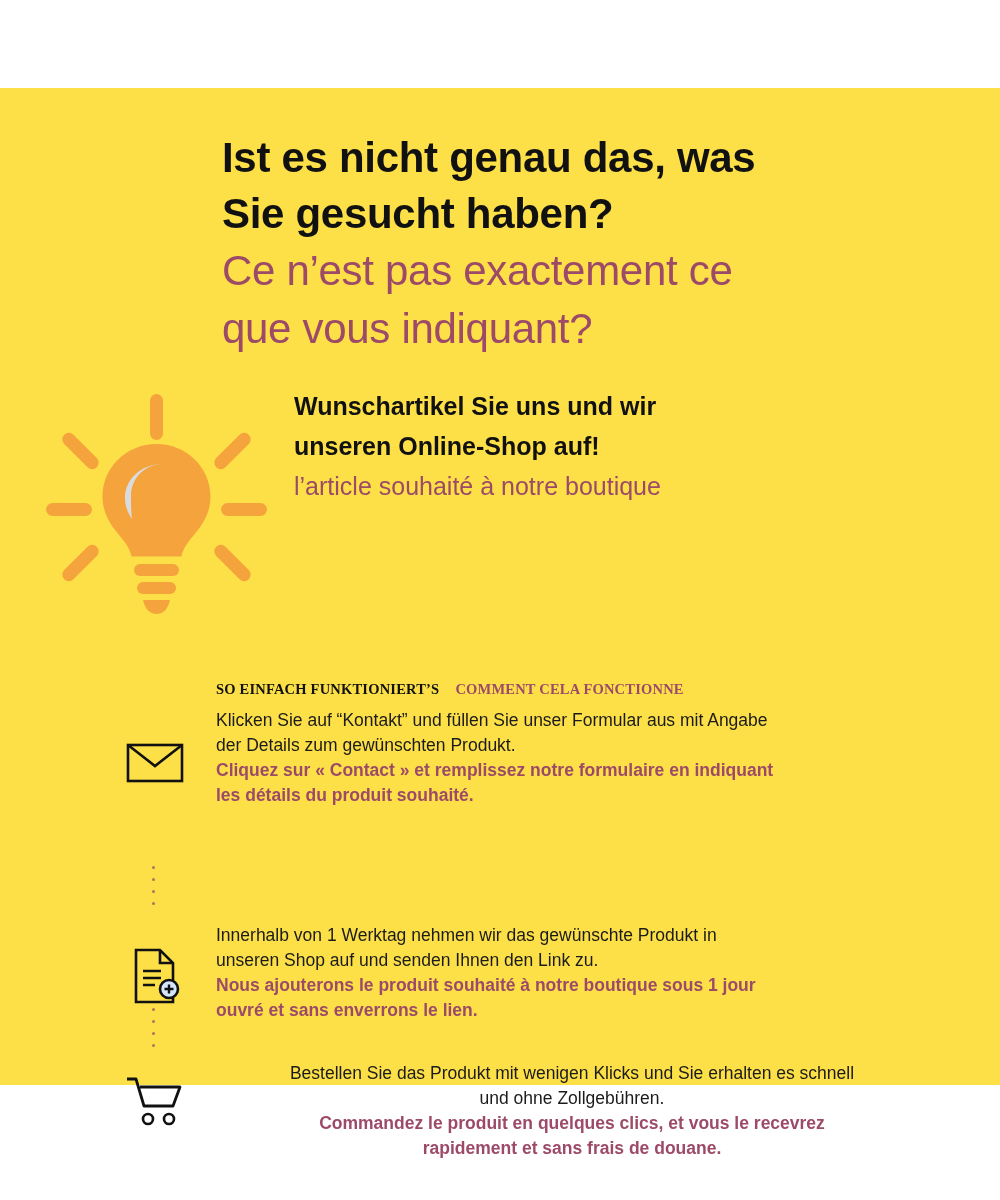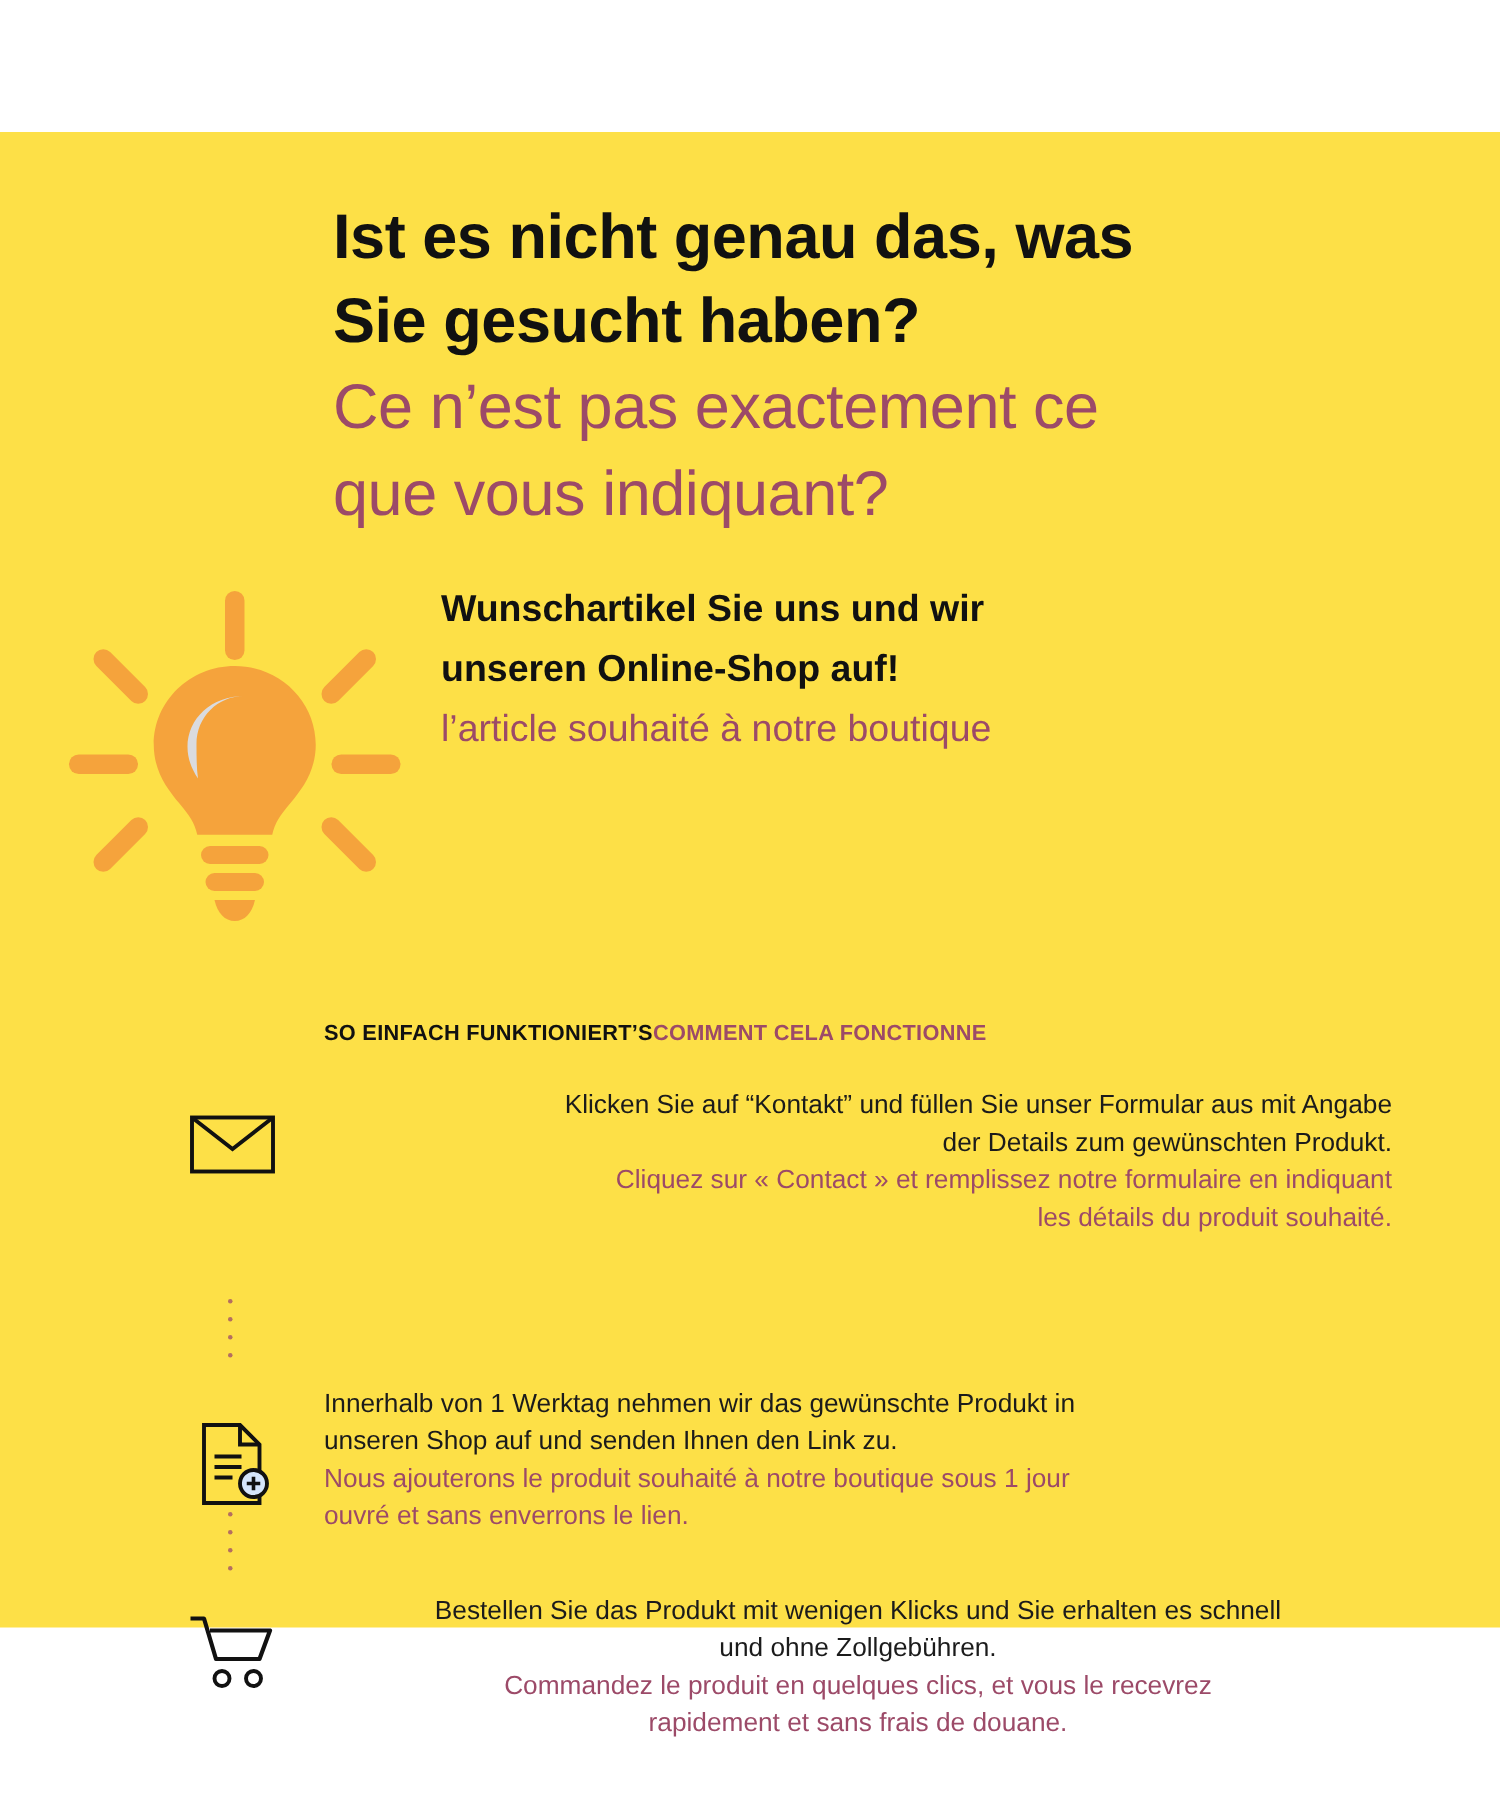--- a/index.html
+++ b/index.html
@@ -80,20 +80,22 @@
     color: #9c4a68;
     margin: 0;
   }
   
   .how-head {
     position: absolute;
     left: 216px;
     top: 593px;
     display: flex;
     align-items: baseline;
+    gap: 16px;
+    font-family: Liberation Serif, serif;
   }
   .how-head .de {
     font-size: 14.5px;
     font-weight: bold;
     letter-spacing: 0.2px;
     color: #111111;
   }
   .how-head .fr {
     font-size: 14.5px;
     font-weight: bold;
@@ -125,21 +127,21 @@
   .step .de {
     font-size: 17.5px;
     line-height: 1.42;
     color: #1b1b1b;
     margin: 0;
   }
   .step .fr {
     font-size: 17.5px;
     line-height: 1.42;
     color: #9c4a68;
-    font-weight: normal;
+    font-weight: bold;
     margin: 0;
   }
   .dots {
     position: absolute;
     left: 152px;
     width: 4px;
   }
   .dots i {
     display: block;
     width: 3px;
@@ -201,21 +203,21 @@
 
   <div class="steps">
 
     <div class="step" style="top:0;">
       <div class="icon" style="top:24px;">
         <svg viewBox="0 0 62 62" width="62" height="62" aria-hidden="true">
           <rect x="4" y="13" width="54" height="36" fill="none" stroke="#111" stroke-width="2.6"></rect>
           <path d="M4 13l27 21 27-21" fill="none" stroke="#111" stroke-width="2.6"></path>
         </svg>
       </div>
-      <div class="body" style="top:16px;text-align:right;">
+      <div class="body" style="top:0;">
         <p class="de">Klicken Sie auf “Kontakt” und füllen Sie unser Formular aus mit Angabe</p>
         <p class="de">der Details zum gewünschten Produkt.</p>
         <p class="fr">Cliquez sur « Contact » et remplissez notre formulaire en indiquant</p>
         <p class="fr">les détails du produit souhaité.</p>
       </div>
     </div>
 
     <div class="dots" style="top:158px;">
       <i></i>
         <i></i>

